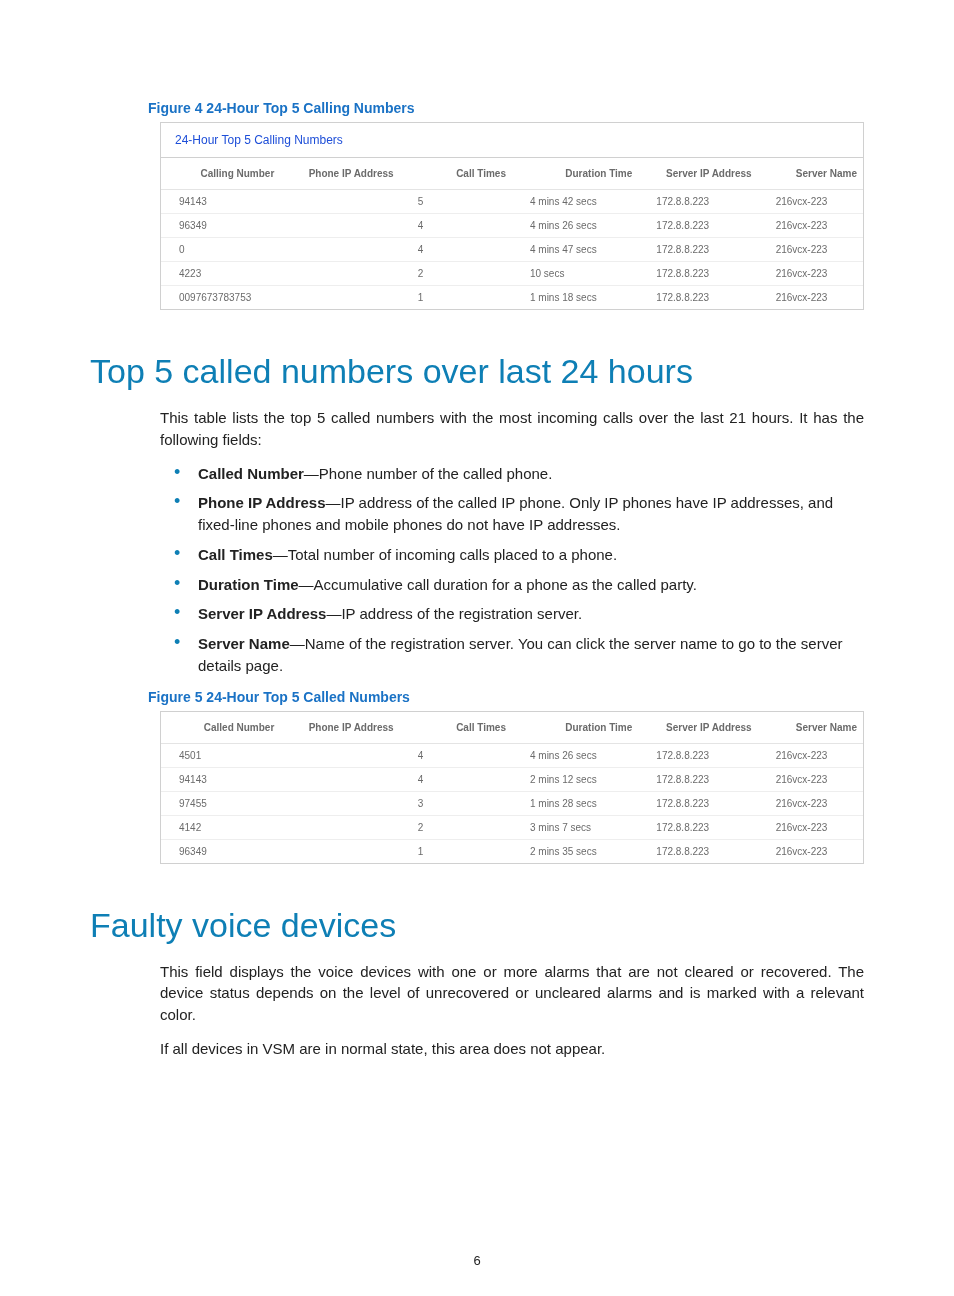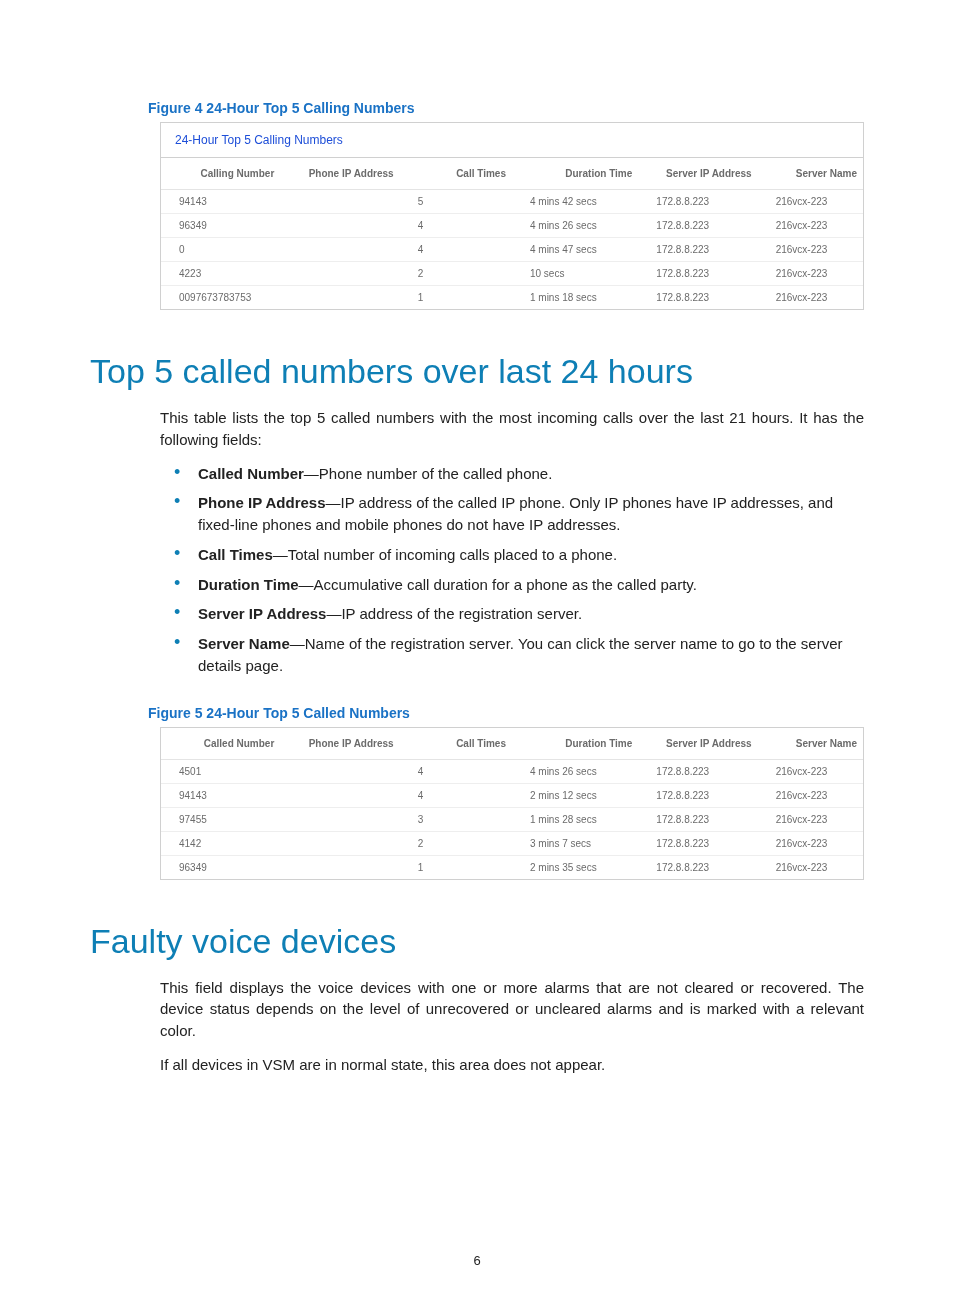--- a/index.html
+++ b/index.html
@@ -65,21 +65,21 @@
     color: #0e7fb5;
     font-size: 34px;
     margin: 42px 0 16px 0;
   }
   p.body {
     margin: 0 0 12px 70px;
     line-height: 1.45;
     text-align: justify;
   }
   ul.body {
-    margin: 0 0 28px 70px;
+    margin: 0 0 12px 70px;
     padding-left: 28px;
     list-style: none;
   }
   ul.body li {
     position: relative;
     line-height: 1.45;
     margin-bottom: 8px;
     padding-left: 10px;
   }
   ul.body li::before {

